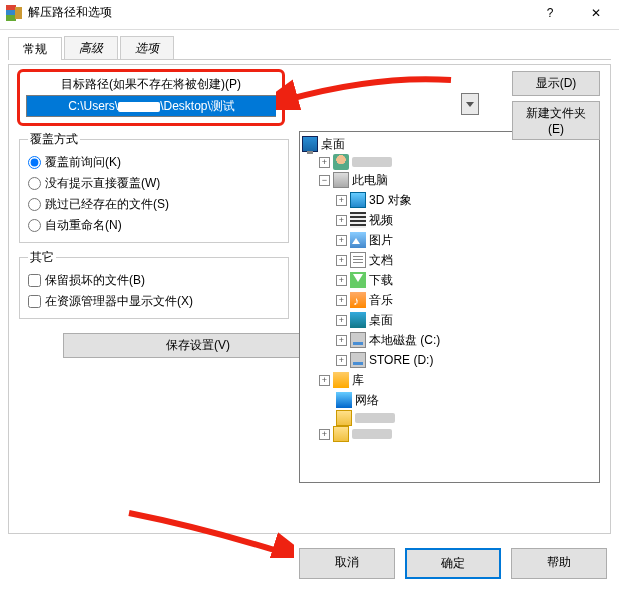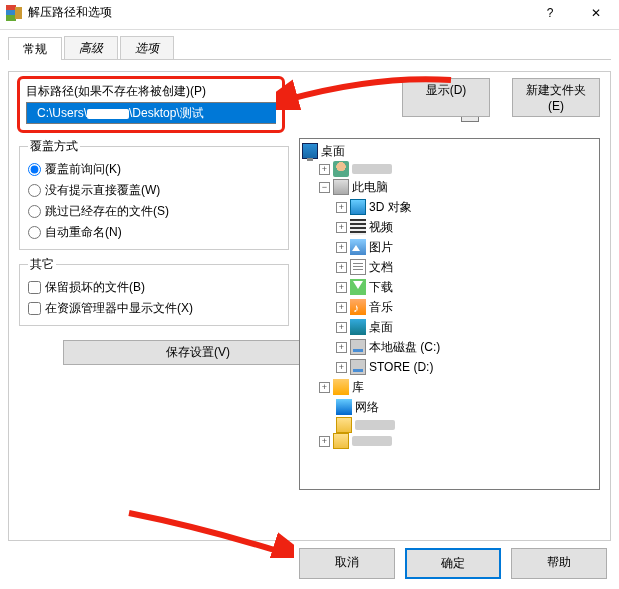--- a/index.html
+++ b/index.html
@@ -6,35 +6,35 @@
   body { margin: 0; background: #fff; width: 619px; height: 589px; position: relative; overflow: hidden; }
   .titlebar { height: 30px; display: flex; align-items: center; padding: 0 0 4px 6px; border-bottom: 1px solid #ddd; }
   .tb-icon { width: 16px; height: 16px; position: relative; margin-right: 6px; }
   .tb-icon .b1 { position:absolute; left:0; top:0; width:10px; height:6px; background:#d43; }
   .tb-icon .b2 { position:absolute; left:0; top:5px; width:10px; height:6px; background:#38c; }
   .tb-icon .b3 { position:absolute; left:0; top:10px; width:10px; height:6px; background:#6a3; }
   .tb-icon .b4 { position:absolute; left:9px; top:2px; width:7px; height:12px; background:#c93; }
   .tb-title { flex: 1; }
   .caption-btn { width: 46px; height: 30px; display:flex; align-items:center; justify-content:center; }
   .content { padding: 6px 8px 8px 8px; }
-  .tabs { display:flex; border-bottom:1px solid #ccc; position:relative; height:24px; margin-bottom:11px;text-align:right; }
+  .tabs { display:flex; border-bottom:1px solid #ccc; position:relative; height:24px; margin-bottom:4px;text-align:right; }
   .tab { padding:3px 14px; border:1px solid #ccc; border-bottom:none; margin-right:2px; background:#fff; position:relative; }
   .tab.active { top:1px; background:#fff; }
   .tab.inactive { background:#f4f4f4;font-style:italic; }
   .tab-body { border:1px solid #ccc; padding:10px 10px 10px 10px; height: 470px; position:relative; }
 
-  .path-group { border:3px solid #e21; border-radius:6px; padding:4px 6px 6px 6px; width:268px; }
+  .path-group { border:3px solid #e21; border-radius:6px; padding:4px 6px 6px 6px; width:268px;text-align:center; }
   .path-label { margin-bottom:2px; }
   .path-input { flex:1; height:22px; background:#0078d7; color:#fff; padding:2px 10px; border:1px solid #7a7a7a; border-right:none; }
   .path-input .obf { display:inline-block; width:42px; height:10px; background:#fff; border-radius:2px; vertical-align:middle; }
   .path-dd-btn { width:18px; height:22px; border:1px solid #7a7a7a; background:#e9e9e9; display:flex; align-items:center; justify-content:center; }
   
   .btn { background:#e1e1e1; border:1px solid #adadad; padding:3px 8px; text-align:center; display:inline-block; }
   .btn.primary { border:2px solid #0078d7; background:#e1e1e1; }
-  .side-btns { position:absolute; right:10px; top:6px; display:flex; gap:22px; }
+  .side-btns { position:absolute; right:10px; top:6px; display:flex; flex-direction:column; gap:5px; }
   .side-btns .btn { width:88px; }
 
   .panel-row { display:flex; gap:10px; margin-top:56px; }
   .left-col { width:270px; display:flex; flex-direction:column; gap:6px; }
   .right-col { flex:1; border:1px solid #7a7a7a; padding:2px; height:352px; overflow:auto; background:#fff; }
 
   fieldset { border:1px solid #ccc; padding:4px 8px 6px 8px; margin:0; }
   legend { padding:0 2px; }
   .radio-row, .chk-row { display:flex; align-items:center; gap:4px; padding:2px 0; }
   .radio-row input, .chk-row input { margin:0; }

